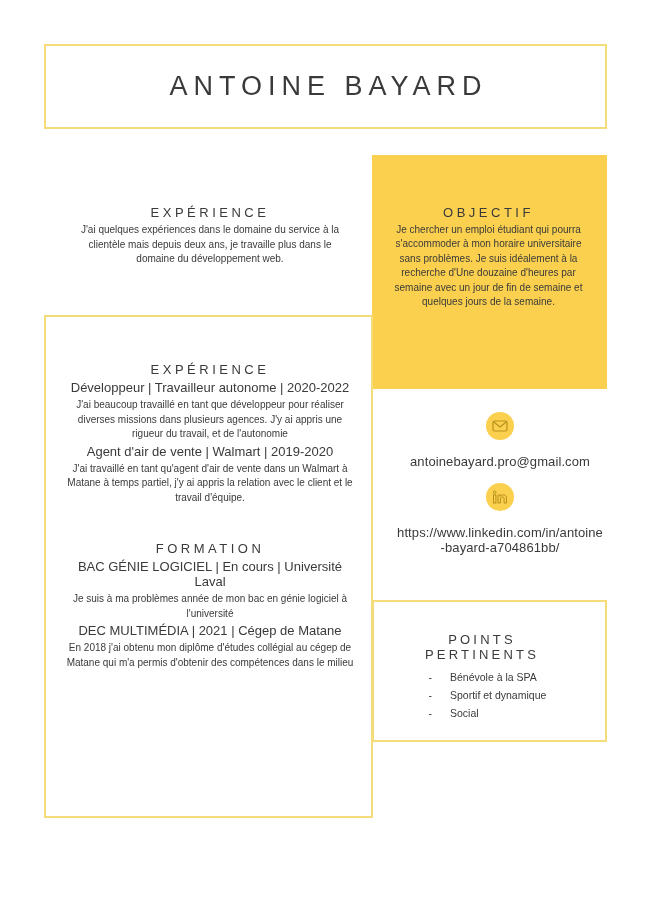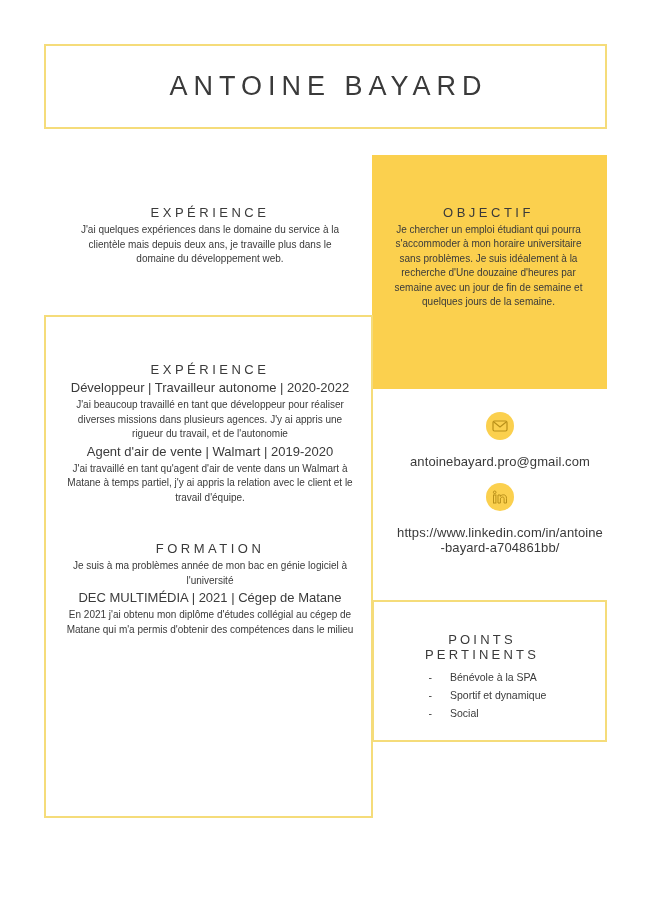--- a/index.html
+++ b/index.html
@@ -165,25 +165,26 @@
   </div>
   <div>
     <div class="sub">Agent d'air de vente | Walmart | 2019-2020</div>
     <p class="para">J'ai travaillé en tant qu'agent d'air de vente dans un Walmart à Matane à temps partiel, j'y ai appris la relation avec le client et le travail d'équipe.</p>
   </div>
 </section>
 
 <section class="abs form-content">
   <h2 class="section-title">FORMATION</h2>
   <div>
+    <div class="sub">BAC GÉNIE LOGICIEL | En cours | Université Laval</div>
     <p class="para">Je suis à ma problèmes année de mon bac en génie logiciel à l'université</p>
   </div>
   <div>
     <div class="sub">DEC MULTIMÉDIA | 2021 | Cégep de Matane</div>
-    <p class="para">En 2021 j'ai obtenu mon diplôme d'études collégial au cégep de Matane qui m'a permis d'obtenir des compétences dans le milieu</p>
+    <p class="para">En 2018 j'ai obtenu mon diplôme d'études collégial au cégep de Matane qui m'a permis d'obtenir des compétences dans le milieu</p>
   </div>
 </section>
 
 <section class="abs contact">
   <div class="icon-circle">
     <svg width="16" height="12" viewBox="0 0 16 12">
       <rect x="1" y="1" width="14" height="10" rx="1.5" fill="none" stroke="#b9901a" stroke-width="1.2"></rect>
       <polyline points="1.5,1.8 8,7 14.5,1.8" fill="none" stroke="#b9901a" stroke-width="1.2"></polyline>
     </svg>
   </div>

